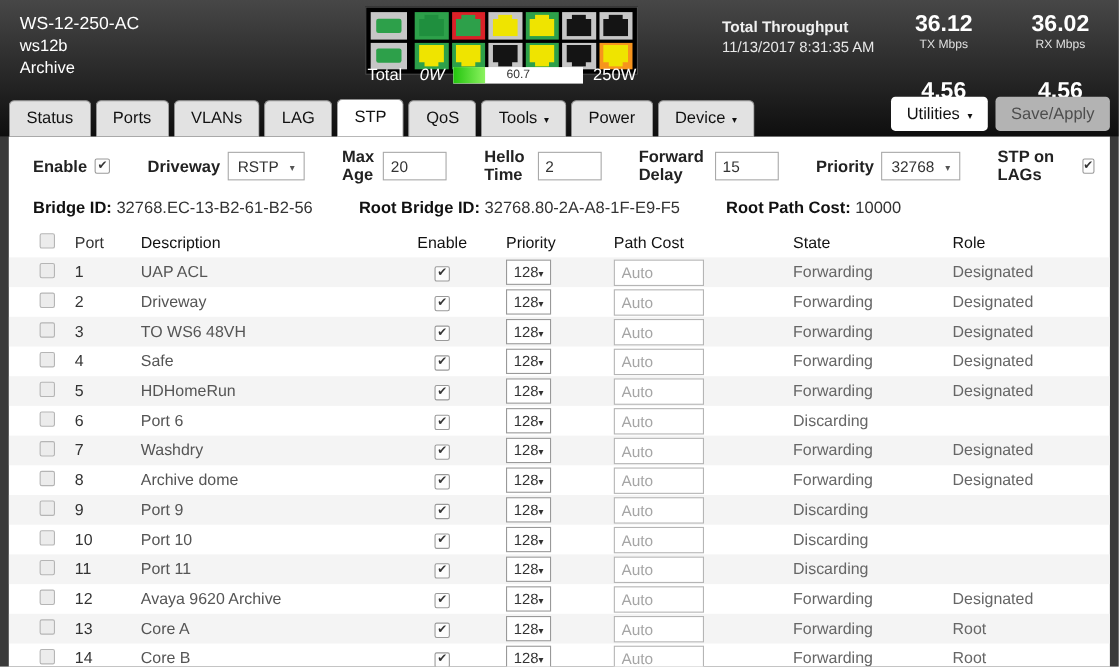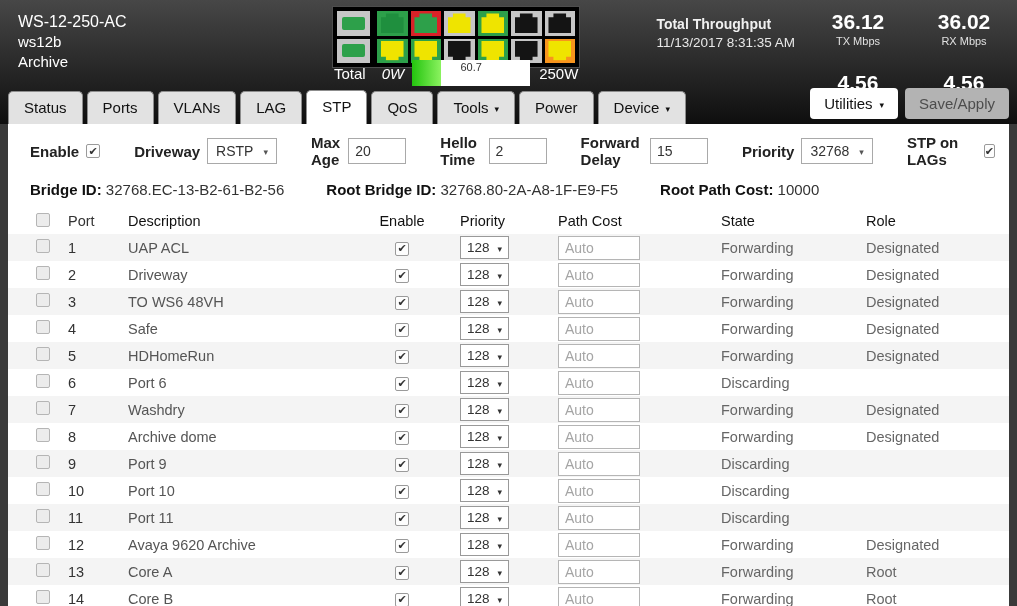--- a/index.html
+++ b/index.html
@@ -37,21 +37,21 @@
   }
   .row-bottom .jack { transform: scaleY(-1); }
 
   
   .power-row {
     position: absolute; left: 334px; top: 60px; width: 250px;
     display: flex; align-items: center; font-size: 15px; color: #fff;
   }
   .power-total { margin-right: 16px; }
   .power-min { margin-right: 8px; font-style: italic; }
-  .power-bar { position: relative; width: 118px; height: 26px; background: #fff; overflow: hidden; }
+  .power-bar { position: relative; width: 118px; height: 15px; background: #fff; overflow: hidden; }
   .power-fill { position: absolute; left: 0; top: 0; bottom: 0; background: linear-gradient(to right, #23c40e, #8bf25f); }
   .power-val { position: absolute; left: 0; right: 0; top: 0; text-align: center; font-size: 11px; color: #333; line-height: 15px; }
   .power-max { margin-left: 9px; }
 
   
   .throughput { position: absolute; right: 12px; top: 10px; display: flex; gap: 22px; }
   .tp-head { text-align: left; margin-top: 6px; }
   .tp-title { font-size: 14px; font-weight: bold; color: #f0f0f0; }
   .tp-date { font-size: 13.5px; color: #e8e8e8; margin-top: 3px; }
   .tp-stats { display: grid; grid-template-columns: 82px 82px; column-gap: 14px; row-gap: 3px; gap: 24px; }
@@ -95,21 +95,21 @@
   .thead { font-weight: normal; font-size: 14.5px; color: #111; height: 26px; }
   .trow { height: 27px; font-size: 14.5px; }
   .trow.odd { background: #f4f4f4; }
   .c-enable { text-align: center; }
   .c-port { color: #333; padding-left: 8px; }
   .c-desc { color: #555; padding-left: 8px; }
   .c-priority, .c-pathcost, .c-state, .c-role { padding-left: 8px; }
   .c-state, .c-role { color: #666; }
   .thead .c-state, .thead .c-role { color: #111; }
   .row-sel { margin-left: 6px; }
-  .psel { border: 1px solid #999; background: #fff; font-size: 13.5px; padding: 3px 6px; display: inline-flex; align-items: center; gap: 8px; color: #333; }
+  .psel { border: 1px solid #999; background: #fff; font-size: 13.5px; padding: 3px 6px; display: inline-flex; align-items: center; color: #333; }
   .pc-input { width: 82px; border: 1px solid #b5b5b5; font-size: 14px; padding: 3px 6px; font-family: "Liberation Sans", sans-serif; color: #333; background: #fff; }
   .pc-input::placeholder { color: #a5a5a5; opacity: 1; }
 </style>
 </head>
 <body>
 
 <div class="page">
 
   <header class="topbar">
     <div class="device-info">

